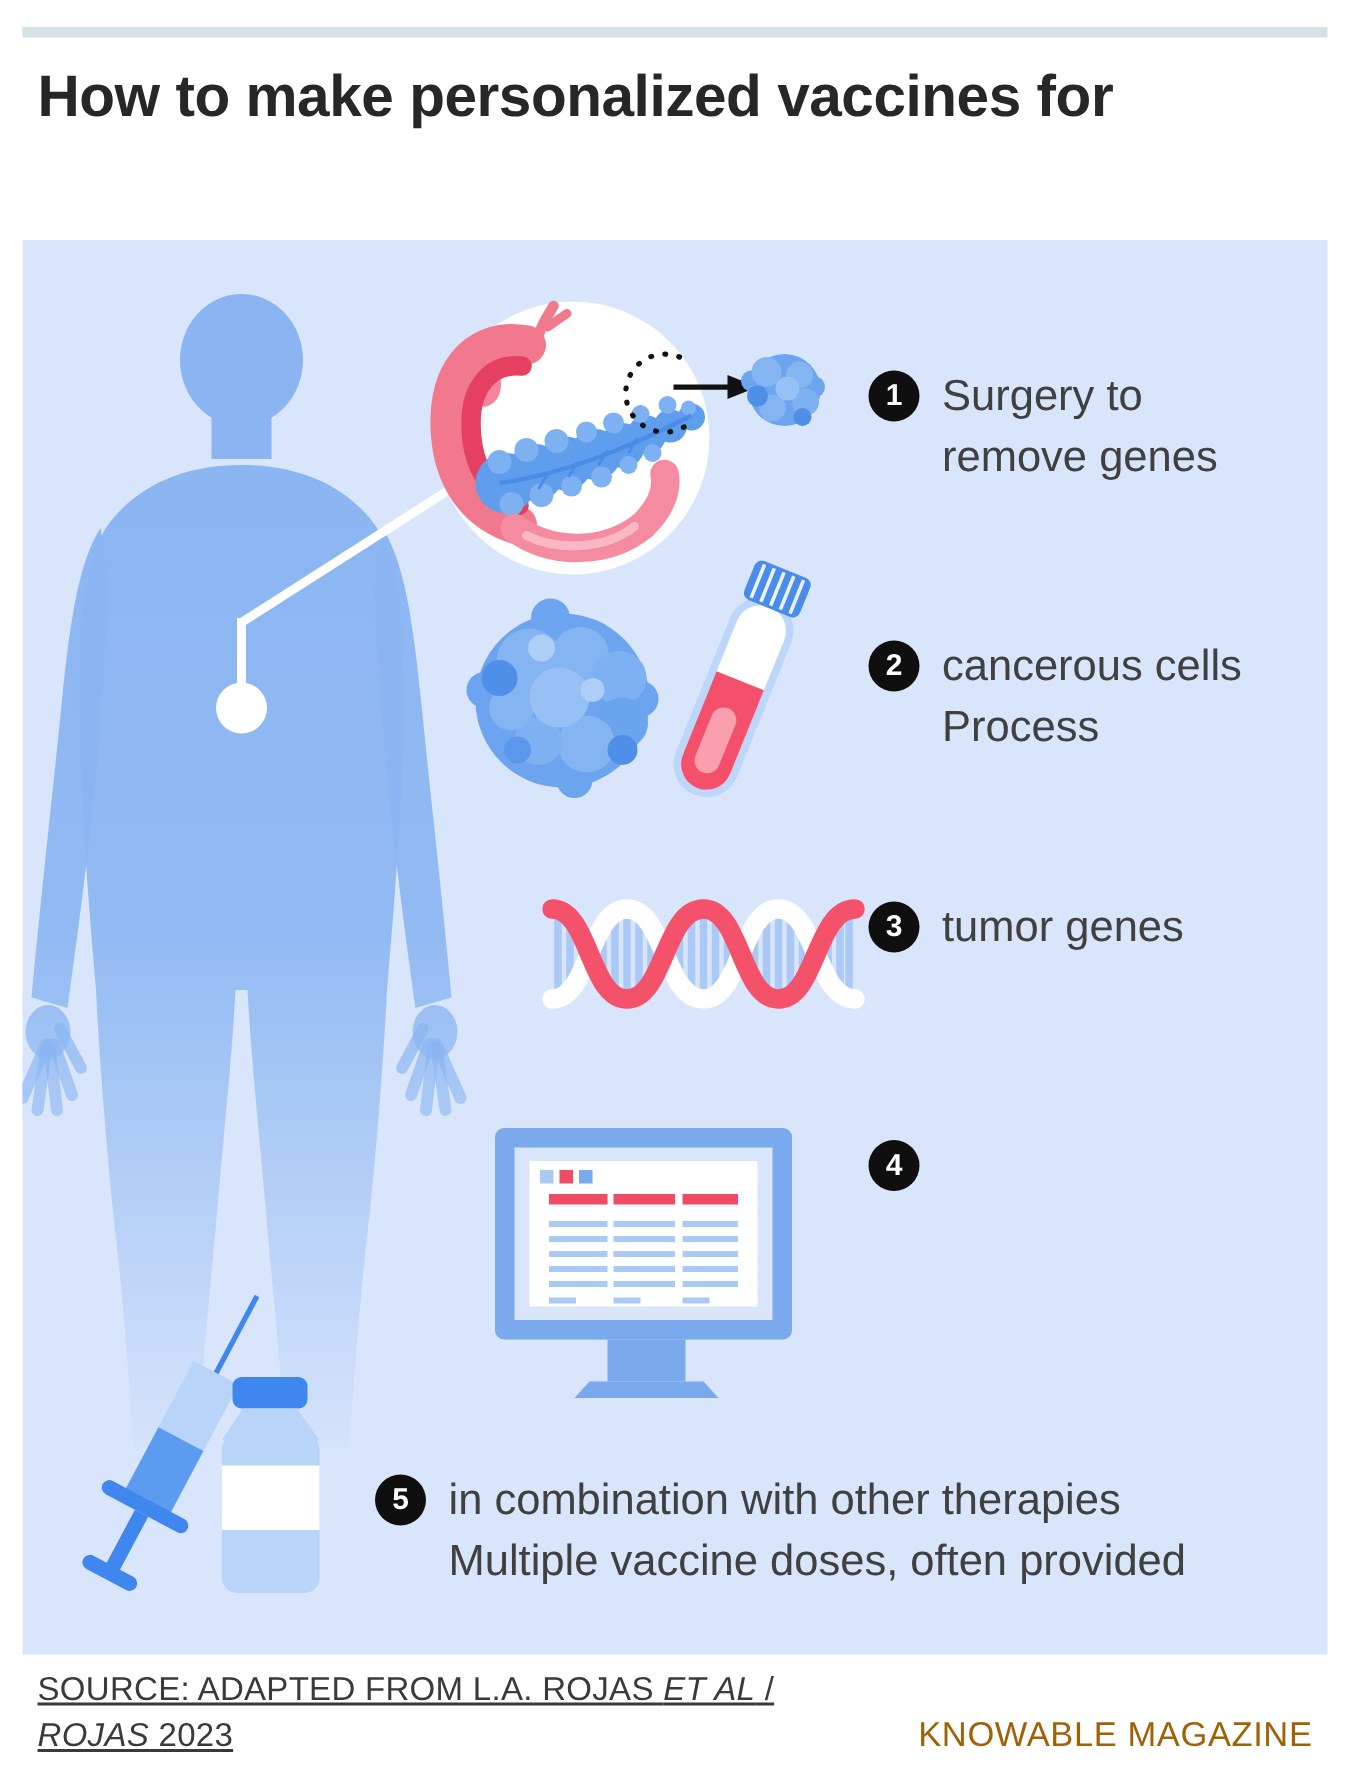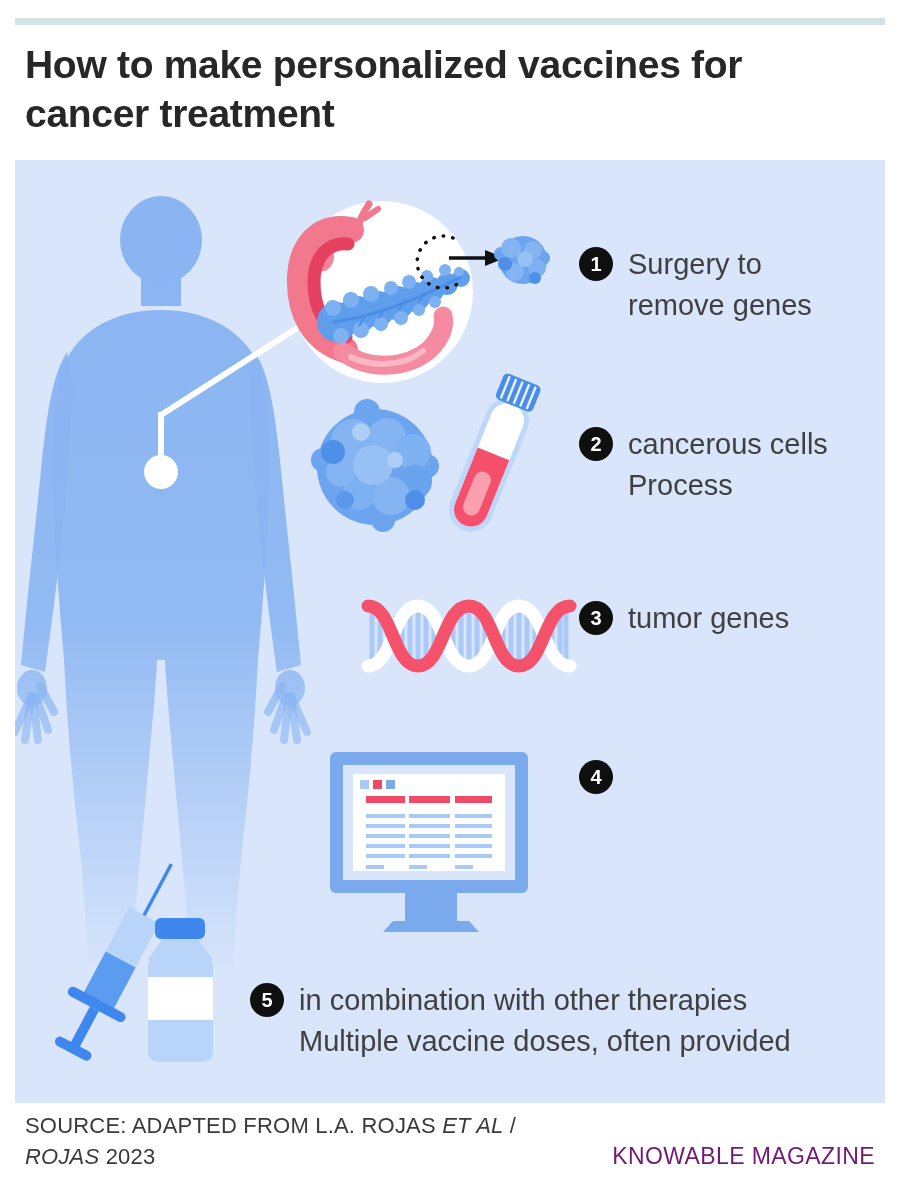--- a/index.html
+++ b/index.html
@@ -9,32 +9,32 @@
   .title{position:absolute;left:25px;top:40px;margin:0;font-size:39px;line-height:49px;
          font-weight:700;color:#272727;letter-spacing:-0.3px;}
   .panel{position:absolute;left:15px;top:160px;width:870px;height:943px;background:#d8e5fb;}
   .art{position:absolute;left:0;top:0;width:870px;height:943px;display:block;}
   .step{position:absolute;display:flex;align-items:flex-start;gap:15px;}
   .badge{flex:0 0 auto;width:34px;height:34px;margin-top:3px;border-radius:50%;background:#0f0f0f;
          color:#fff;font-weight:700;font-size:20px;display:flex;align-items:center;justify-content:center;}
   .lines{display:flex;flex-direction:column;}
   .lines span{font-size:29px;line-height:41px;color:#404040;white-space:nowrap;}
   .footer-source{position:absolute;left:25px;top:1110px;margin:0;font-size:22px;line-height:31px;
-                 color:#3a3a3a;letter-spacing:0.2px;}
+                 color:#3a3a3a;letter-spacing:0.2px;text-decoration:underline;}
   .footer-mag{position:absolute;right:25px;top:1141px;margin:0;font-size:23px;line-height:31px;
-              color:#701a75;letter-spacing:0.4px;}
+              color:#a16207;letter-spacing:0.4px;}
 </style>
 </head>
 <body>
 
 <div class="page">
 
   <div class="topbar"></div>
 
-  <h1 class="title"><span>How to make personalized vaccines for</span><br><span>cancer treatment</span></h1>
+  <h1 class="title"><span>How to make personalized vaccines for</span><br></h1>
 
   <div class="panel">
 
     <svg class="art" viewBox="0 0 870 943">
       <defs>
         <linearGradient id="bodyGrad" gradientUnits="userSpaceOnUse" x1="0" y1="100" x2="0" y2="820">
           <stop offset="0" stop-color="#8ab5f2"></stop>
           <stop offset="0.5" stop-color="#8ab5f2" stop-opacity="0.9"></stop>
           <stop offset="1" stop-color="#8ab5f2" stop-opacity="0"></stop>
         </linearGradient>

